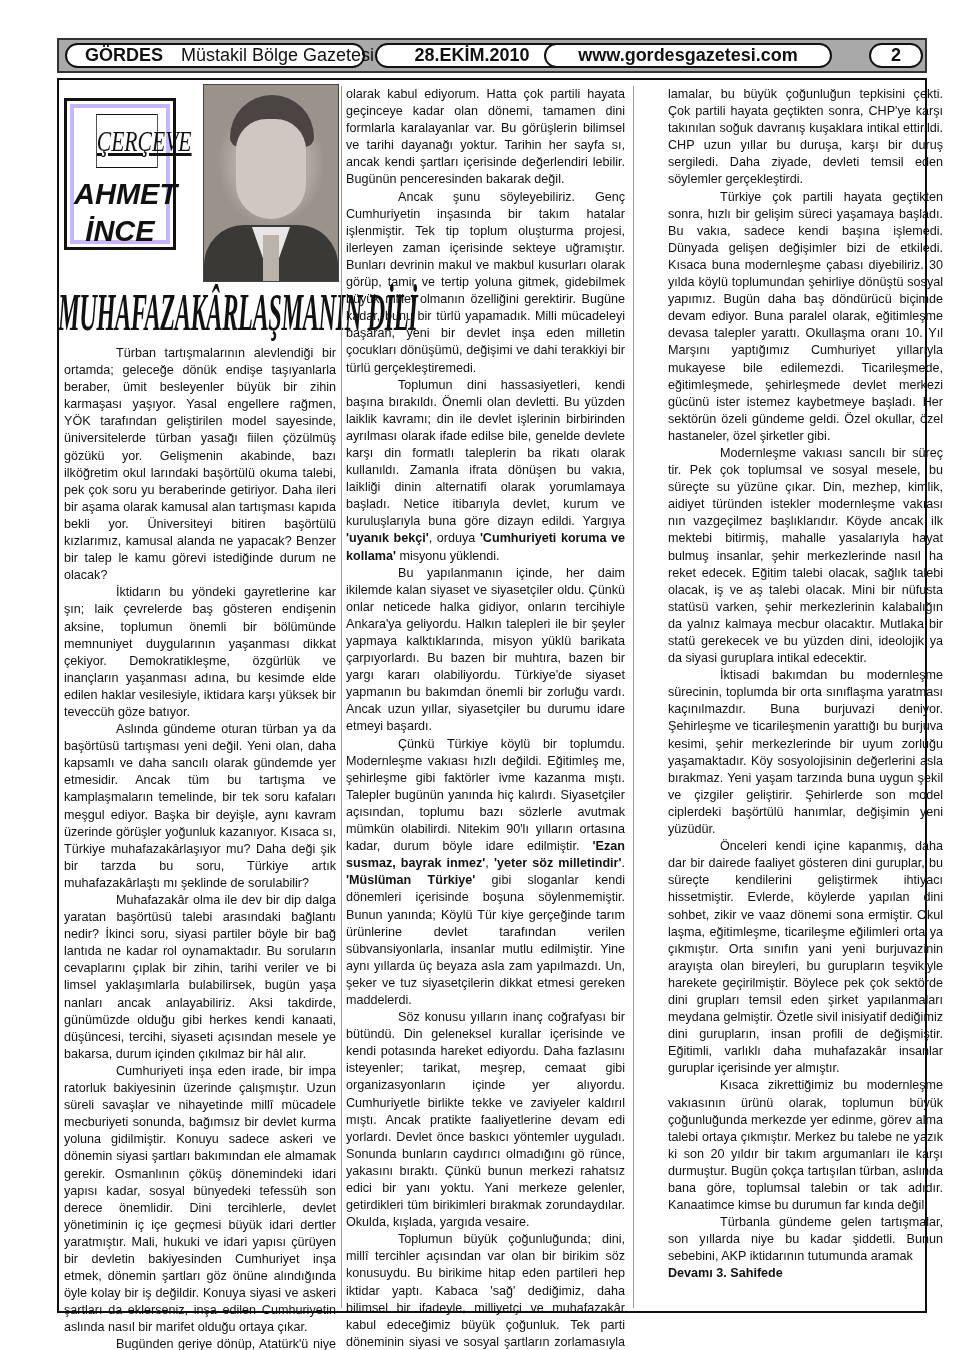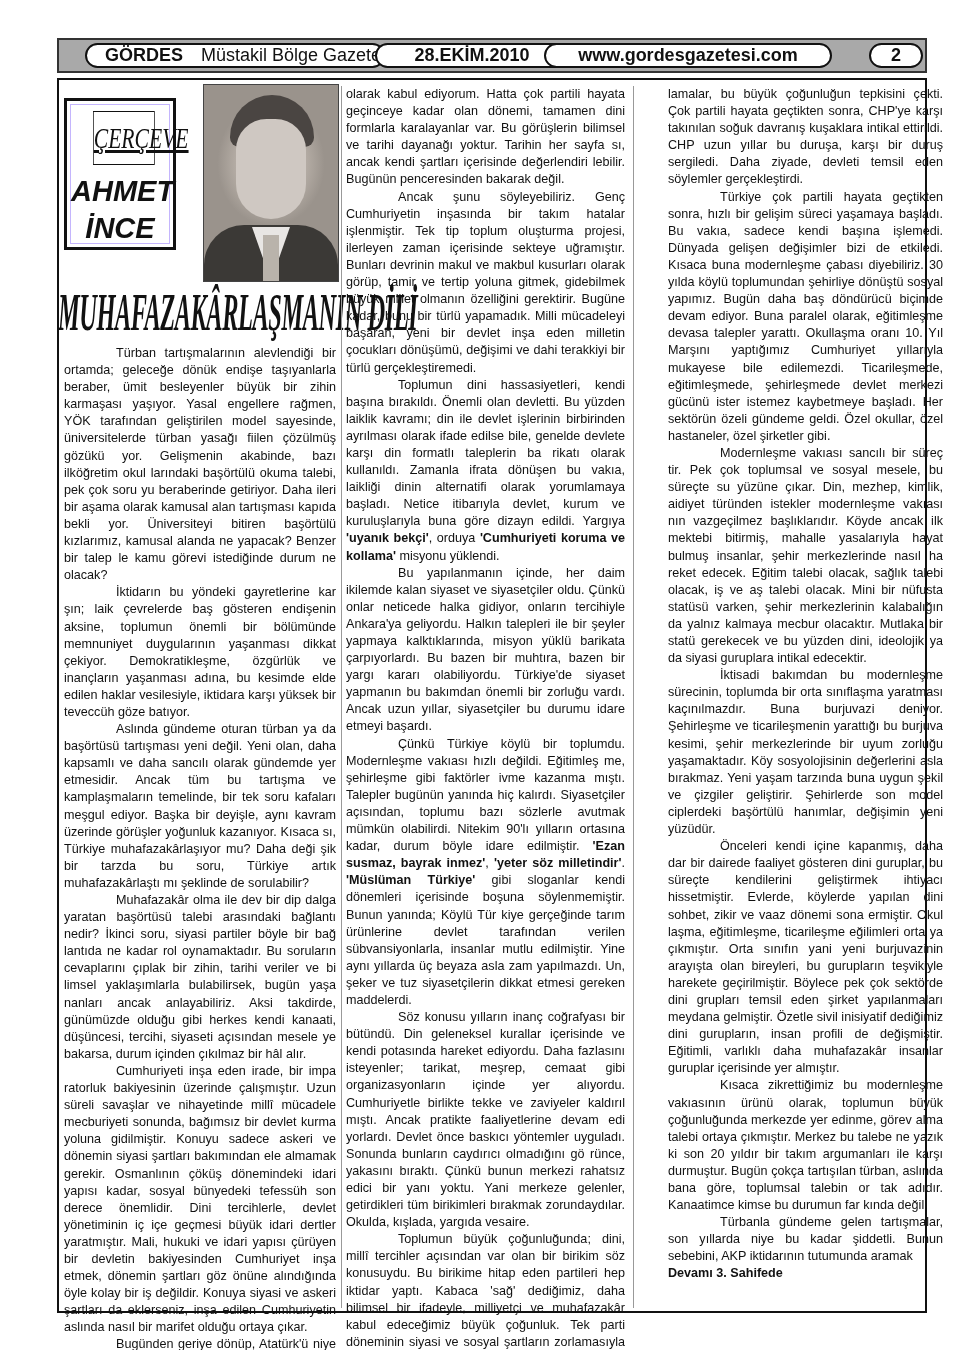--- a/index.html
+++ b/index.html
@@ -1,26 +1,26 @@
 <!DOCTYPE html>
 <html><head>
 <meta charset="utf-8">
 <style>
   html,body{margin:0;padding:0;background:#fff;}
   body{width:975px;height:1350px;position:relative;overflow:hidden;font-family:"Liberation Sans",sans-serif;color:#111;}
   .header{position:absolute;left:57px;top:38px;width:870px;height:35px;background:#a9a9a9;border:2px solid #333;box-sizing:border-box;}
   .pill{position:absolute;top:3px;height:25px;background:#fff;border:2px solid #111;border-radius:14px;box-sizing:border-box;display:flex;align-items:center;justify-content:center;font-weight:bold;font-size:18px;white-space:nowrap;}
   .pill .ital{font-weight:normal;margin-left:18px;}
-  .p1{left:26px;width:300px;justify-content:flex-start;padding-left:18px;}
+  .p1{left:6px;width:300px;justify-content:flex-start;padding-left:18px;}
   .p2{left:316px;width:194px;}
   .p3{left:485px;width:288px;}
   .p4{left:810px;width:54px;}
   .frame{position:absolute;left:57px;top:78px;width:870px;height:1235px;border:2.5px solid #111;box-sizing:border-box;}
   .cerceve{position:absolute;left:64px;top:98px;width:112px;height:152px;border:3px solid #111;padding:3px;box-sizing:border-box;background:#fff;}
-  .cerceve-inner{width:100%;height:100%;border:1px solid #c4b5fd;box-sizing:border-box;padding-left:11px;}
+  .cerceve-inner{width:100%;height:100%;border:4px solid #c4b5fd;box-sizing:border-box;padding-left:11px;}
   .cer-title{position:absolute;left:10px;top:6px;width:86px;height:54px;border:1px solid #111;box-sizing:border-box;text-align:center;font-family:"Liberation Serif",serif;font-style:italic;font-size:30px;line-height:52px;transform:scaleX(0.72);transform-origin:center;text-decoration:underline;}
   .author{position:absolute;left:0;width:100%;text-align:center;font-weight:bold;font-style:italic;font-size:29px;}
   .a1{top:70px;}.a2{top:107px;}
   .photo{position:absolute;left:203px;top:84px;width:134px;height:196px;border:1px solid #444;background:radial-gradient(ellipse 40% 32% at 50% 40%,#d8d2cc 0%,#b8b0a8 60%,#9a938c 100%);overflow:hidden;}
   .hair{position:absolute;left:26px;top:10px;width:84px;height:52px;border-radius:45px 45px 10px 10px;background:#4a4542;}
   .face{position:absolute;left:32px;top:34px;width:70px;height:100px;border-radius:35px 35px 40px 40px;background:#cfc8c2;}
   .suit{position:absolute;left:0;top:140px;width:134px;height:60px;background:#3b3936;border-radius:40px 40px 0 0;}
   .shirt{position:absolute;left:48px;top:142px;width:38px;height:54px;background:#e8e6e4;clip-path:polygon(0 0,100% 0,50% 100%);}
   .tie{position:absolute;left:59px;top:150px;width:16px;height:46px;background:#b9b3ab;}
   .headline{position:absolute;left:58px;top:284px;width:290px;height:58px;font-family:"Liberation Serif",serif;font-style:italic;font-weight:bold;font-size:52px;line-height:58px;white-space:nowrap;transform:scaleX(0.47);transform-origin:left center;letter-spacing:-1px;}

